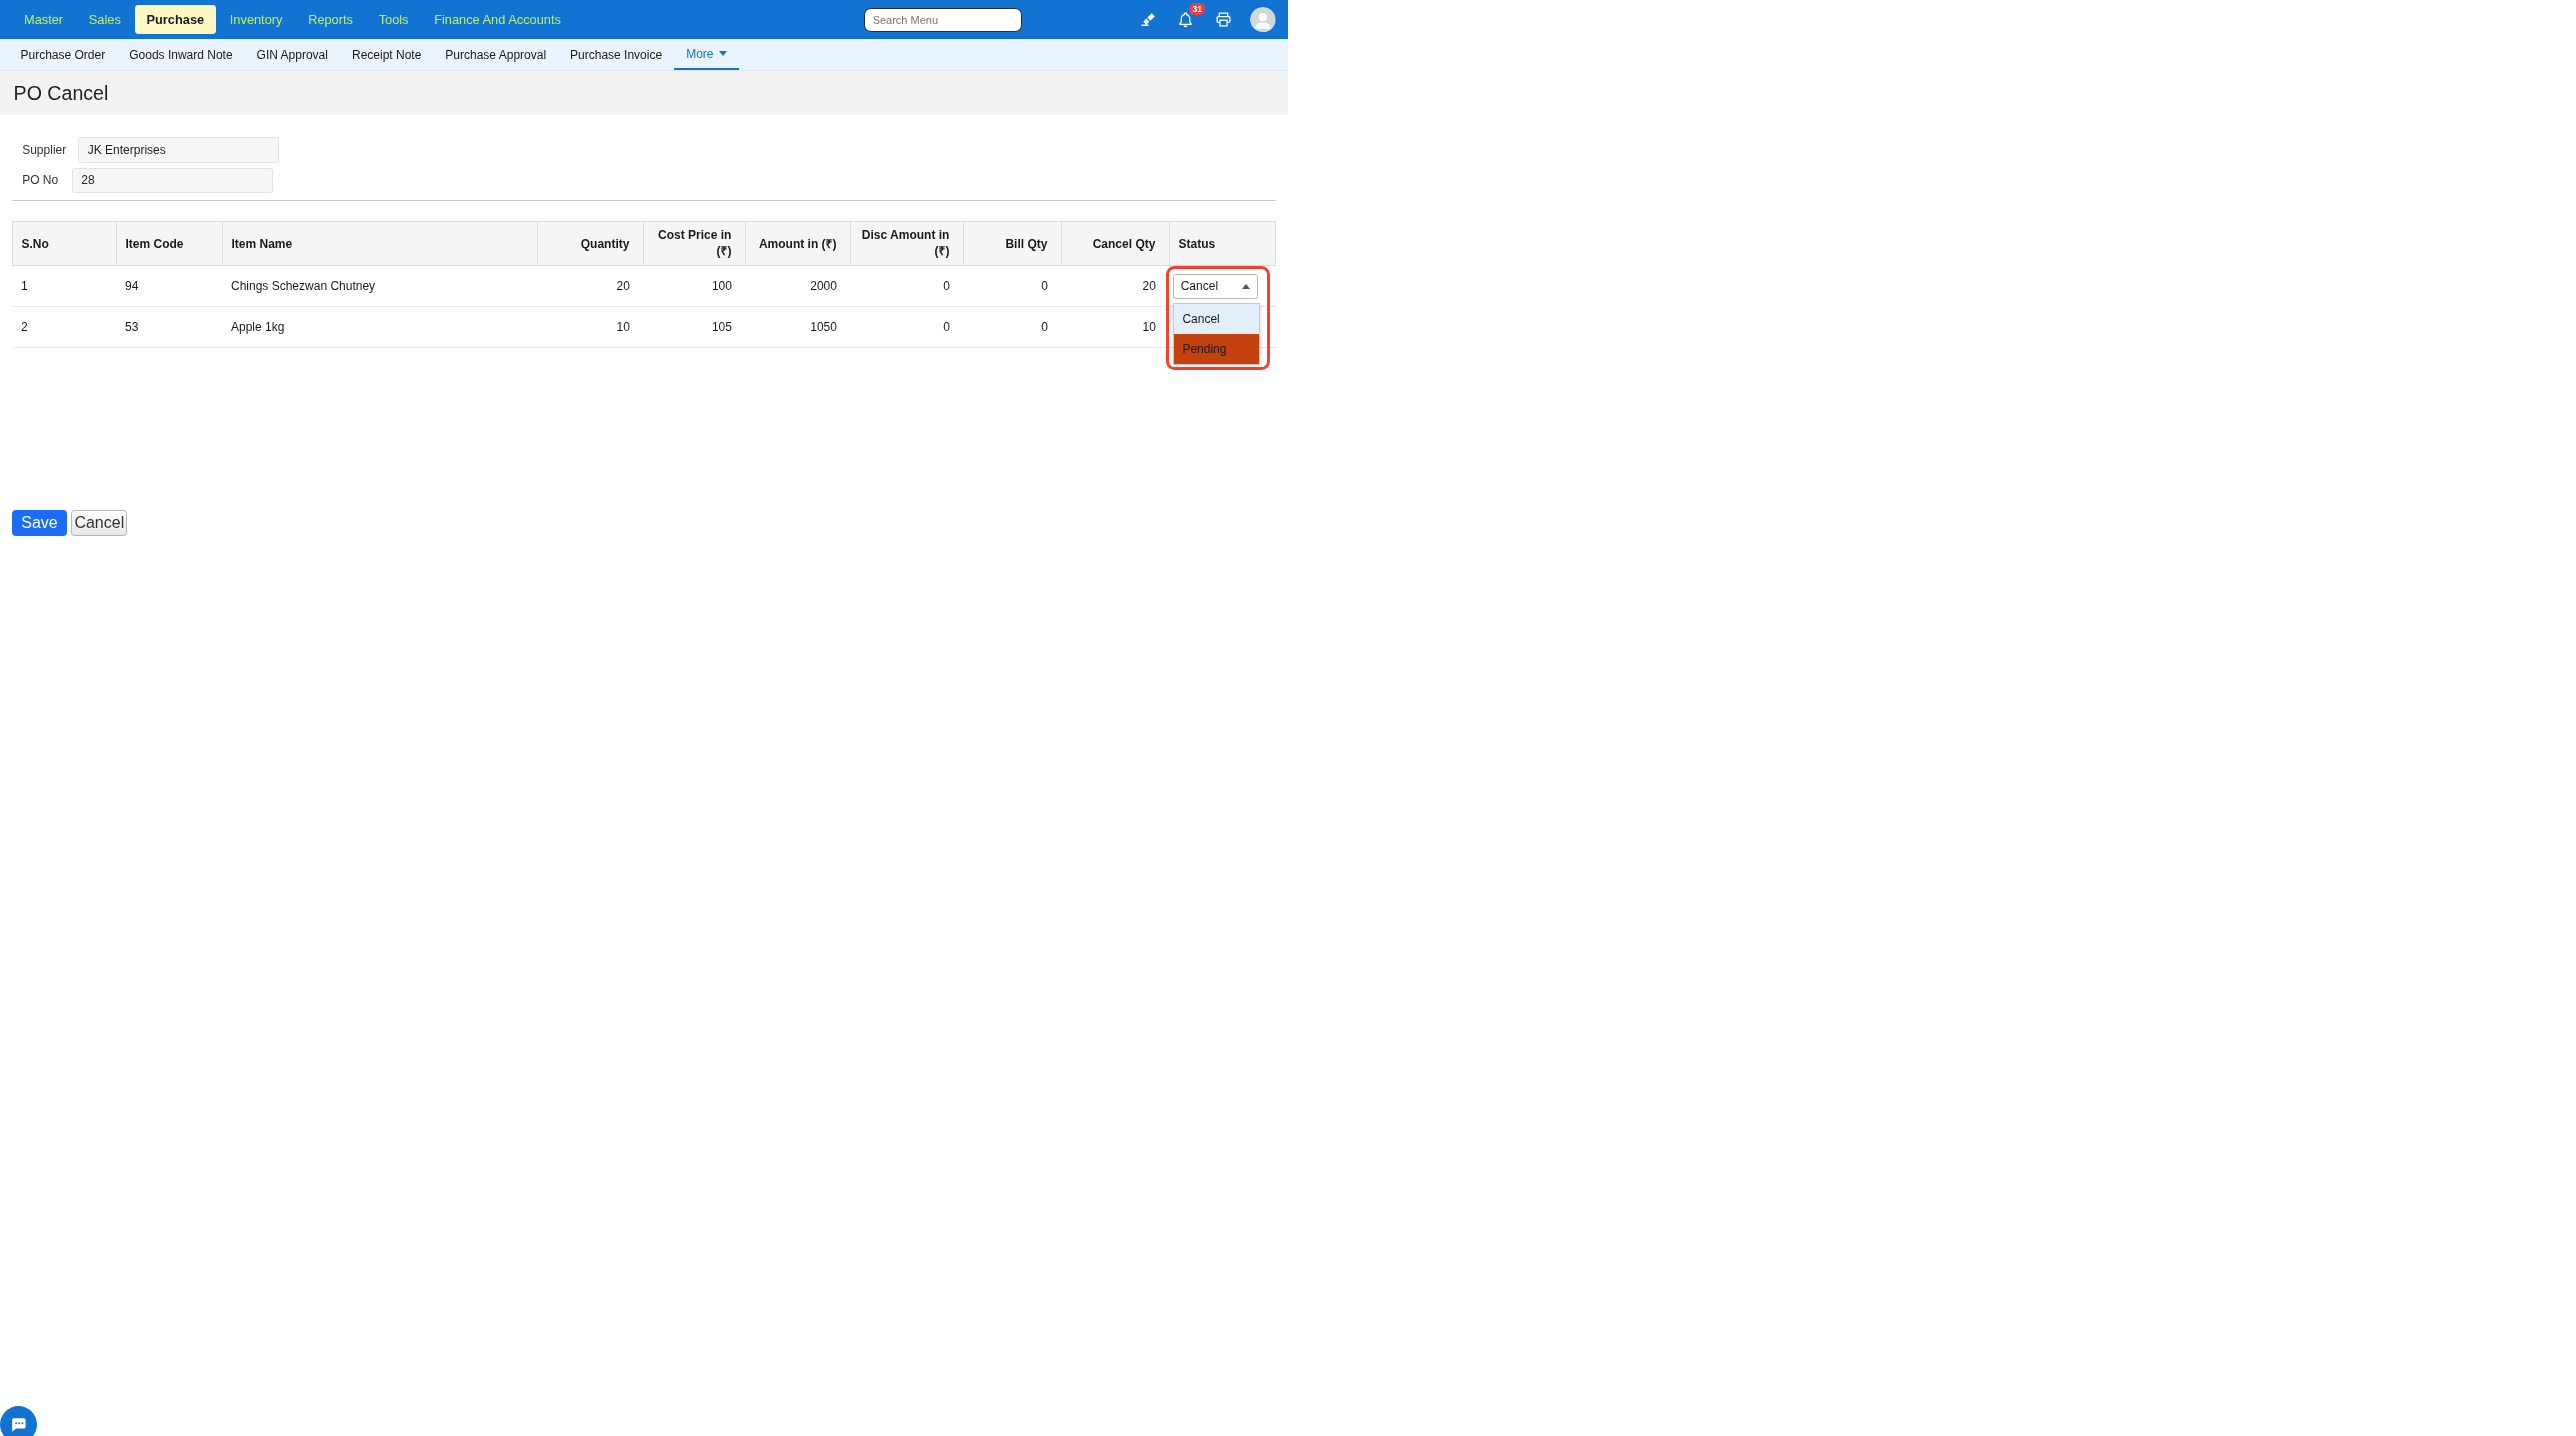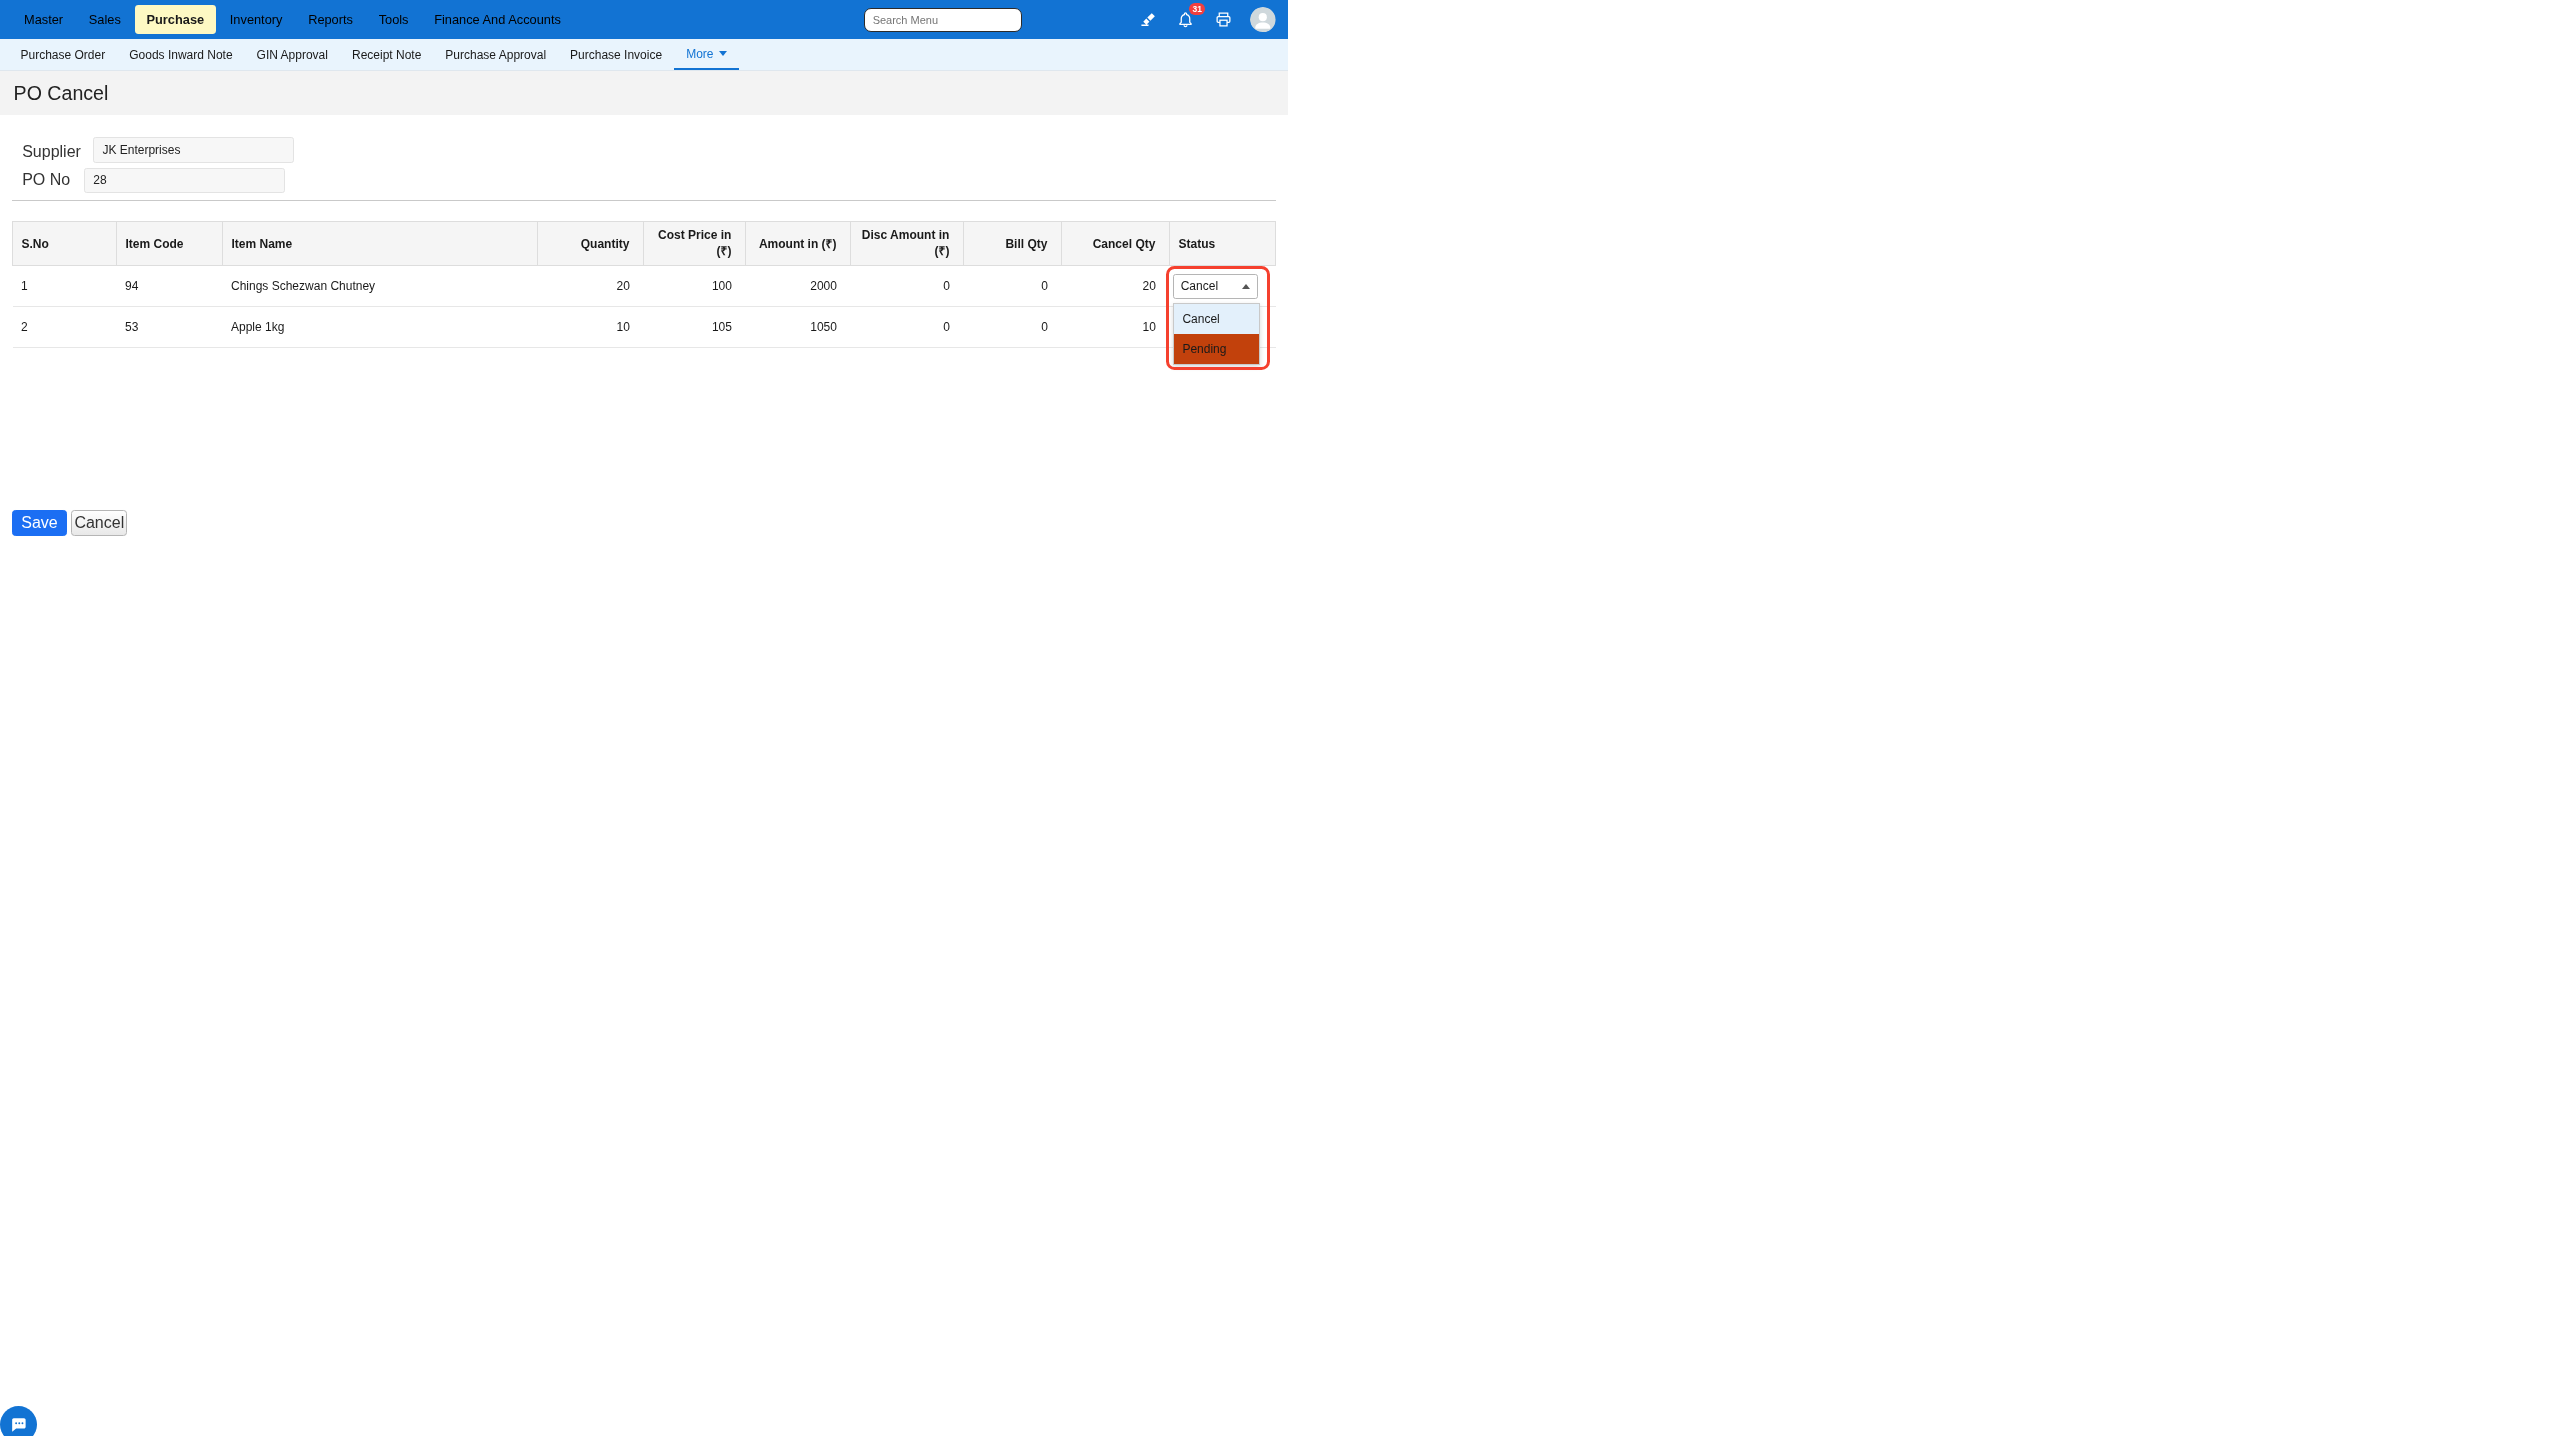--- a/index.html
+++ b/index.html
@@ -1,21 +1,21 @@
 <!DOCTYPE html>
 <html style="font-size:13.6px"><head>
 <meta charset="utf-8">
 <style>
   * { margin:0; padding:0; box-sizing:border-box; }
   html,body { width:1288px; height:718px; background:#fff; font-family:"Liberation Sans", sans-serif; overflow:hidden; }
 
   
   .topnav { height:39px; background:#1273d3; display:flex; align-items:center; padding:0 12px; }
   .topnav-items { display:flex; align-items:center; gap:1.7px; }
-  .topnav-item { color:#000000; font-size:12.8px; padding:6.8px 12px; border-radius:3.4px; cursor:pointer; white-space:nowrap; }
+  .topnav-item { color:#bef264; font-size:12.8px; padding:6.8px 12px; border-radius:3.4px; cursor:pointer; white-space:nowrap; }
   .topnav-item.active { background:#fef9c3; color:#1a1a1a; font-weight:700; }
   .topnav-right { margin-left:auto; display:flex; align-items:center; }
   .search-wrap { margin-right:101px; }
   .search-wrap input { width:158px; height:24px; border:0.9px solid #2b2b2b; border-radius:7px; padding:0 7.7px; font-size:11px; font-family:inherit; outline:none; }
   .icon-btn { width:20.4px; height:20.4px; margin-left:17px; position:relative; display:flex; align-items:center; justify-content:flex-start; cursor:pointer; }
   .badge { position:absolute; top:-6px; right:-7.7px; background:#f23f3f; color:#fff; font-size:8.5px; line-height:1; padding:1.7px 3.4px; border-radius:6.8px; font-weight:700; }
   .avatar { width:25.6px; height:25.6px; margin-left:15.3px; border-radius:50%; overflow:hidden; cursor:pointer; }
 
   
   .subnav { height:32px; background:#e9f4fd; display:flex; align-items:stretch; padding:0 8.5px; border-bottom:0.9px solid #dfe7ee; }
@@ -24,21 +24,21 @@
   .caret-down { width:0; height:0; border-left:4.3px solid transparent; border-right:4.3px solid transparent; border-top:5.1px solid #1273d3; display:inline-block; }
 
   
   .titlebar { height:44px; background:#f3f3f3; display:flex; align-items:center; padding:0 13.6px; }
   .titlebar h1 { font-size:19.6px; font-weight:500; color:#222; }
 
   
   main { padding:0 12px; }
   .form-area { padding-top:22px; }
   .form-row1 { display:flex; align-items:flex-start; }
-  .field-label { font-size:16px; color:#333; padding-top:6px; }
+  .field-label { font-size:12px; color:#333; padding-top:6px; }
   .supplier-label { margin-left:10.2px; margin-right:12px; }
   .text-input { width:201px; height:25.6px; background:#f7f7f7; border:0.9px solid #e3e3e3; border-radius:2.6px; padding:0 8.5px; font-size:12px; font-family:inherit; color:#222; }
   .address-group { display:flex; margin-left:186px; }
   .address-label { margin-right:8.5px; padding-top:3.4px; }
   .address-box { width:309px; height:81px; background:#fafafa; border:0.9px solid #e8e8e8; border-radius:2.6px; padding:6.8px 8.5px; font-size:12px; font-family:inherit; color:#222; resize:none; }
   .form-row2 { display:flex; align-items:center; margin-top:5.1px; }
   .pono-label { margin-left:10.2px; margin-right:13.6px; padding-top:0; }
   .divider { border:none; border-top:0.9px solid #c9c9c9; margin-top:6.8px; }
 
   

